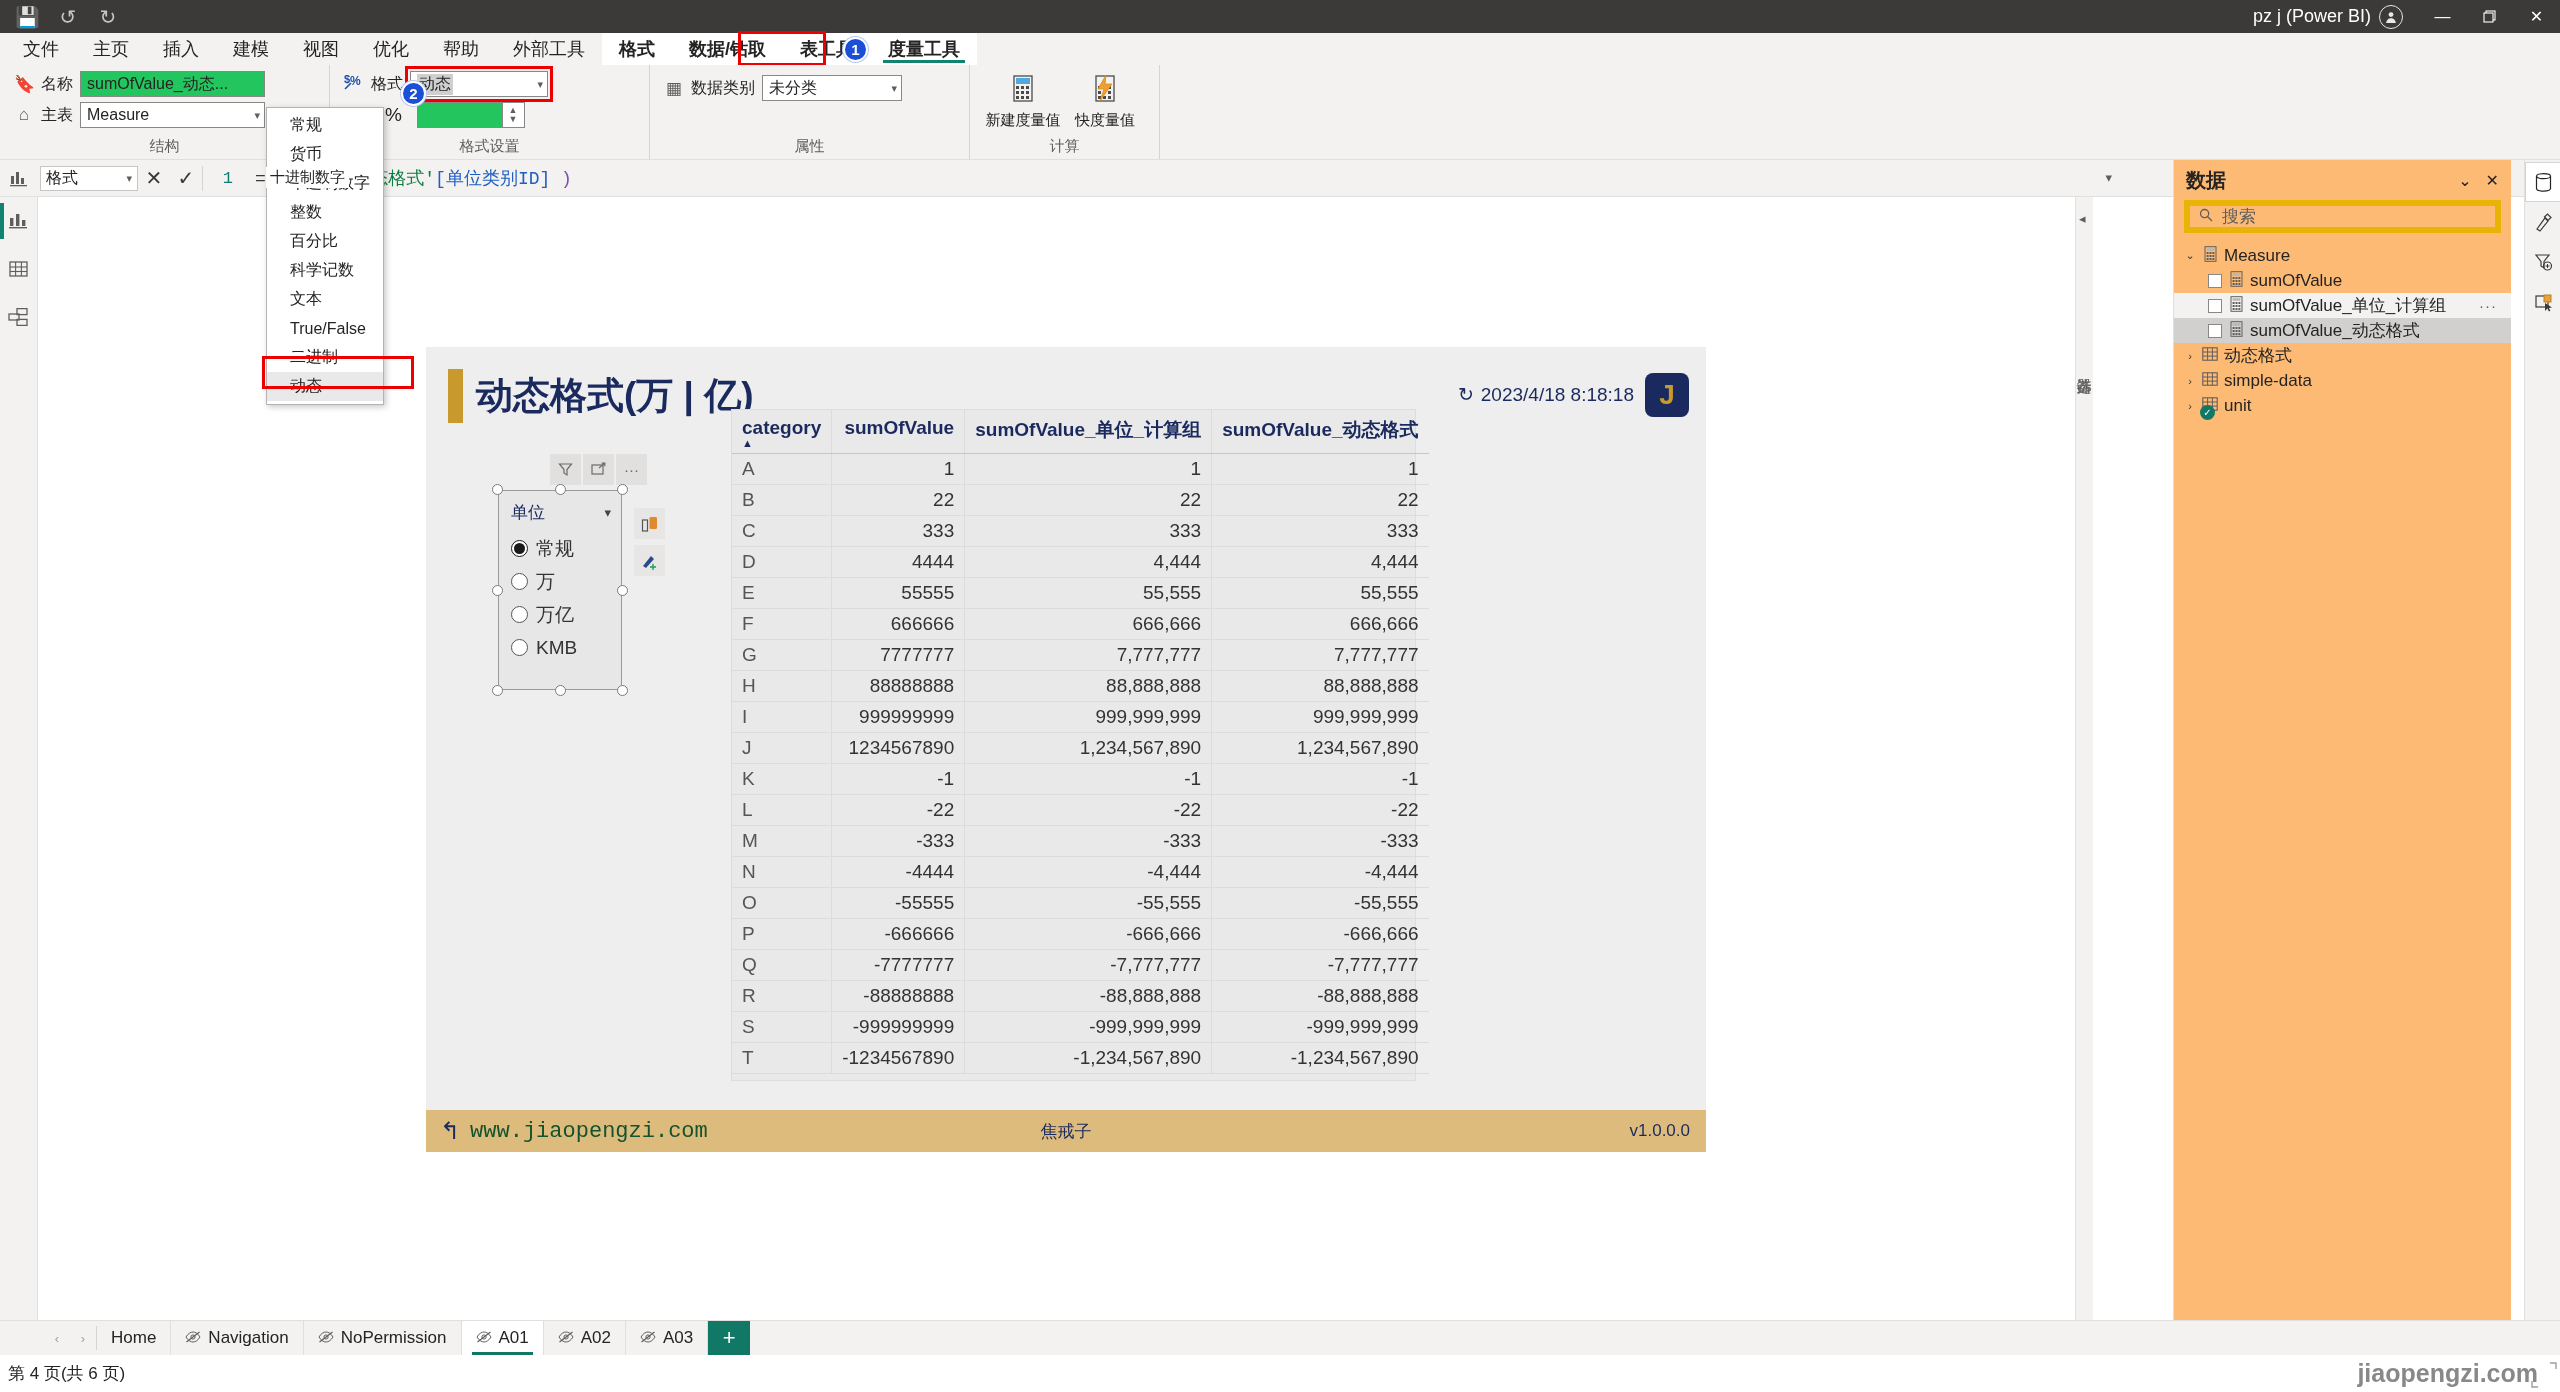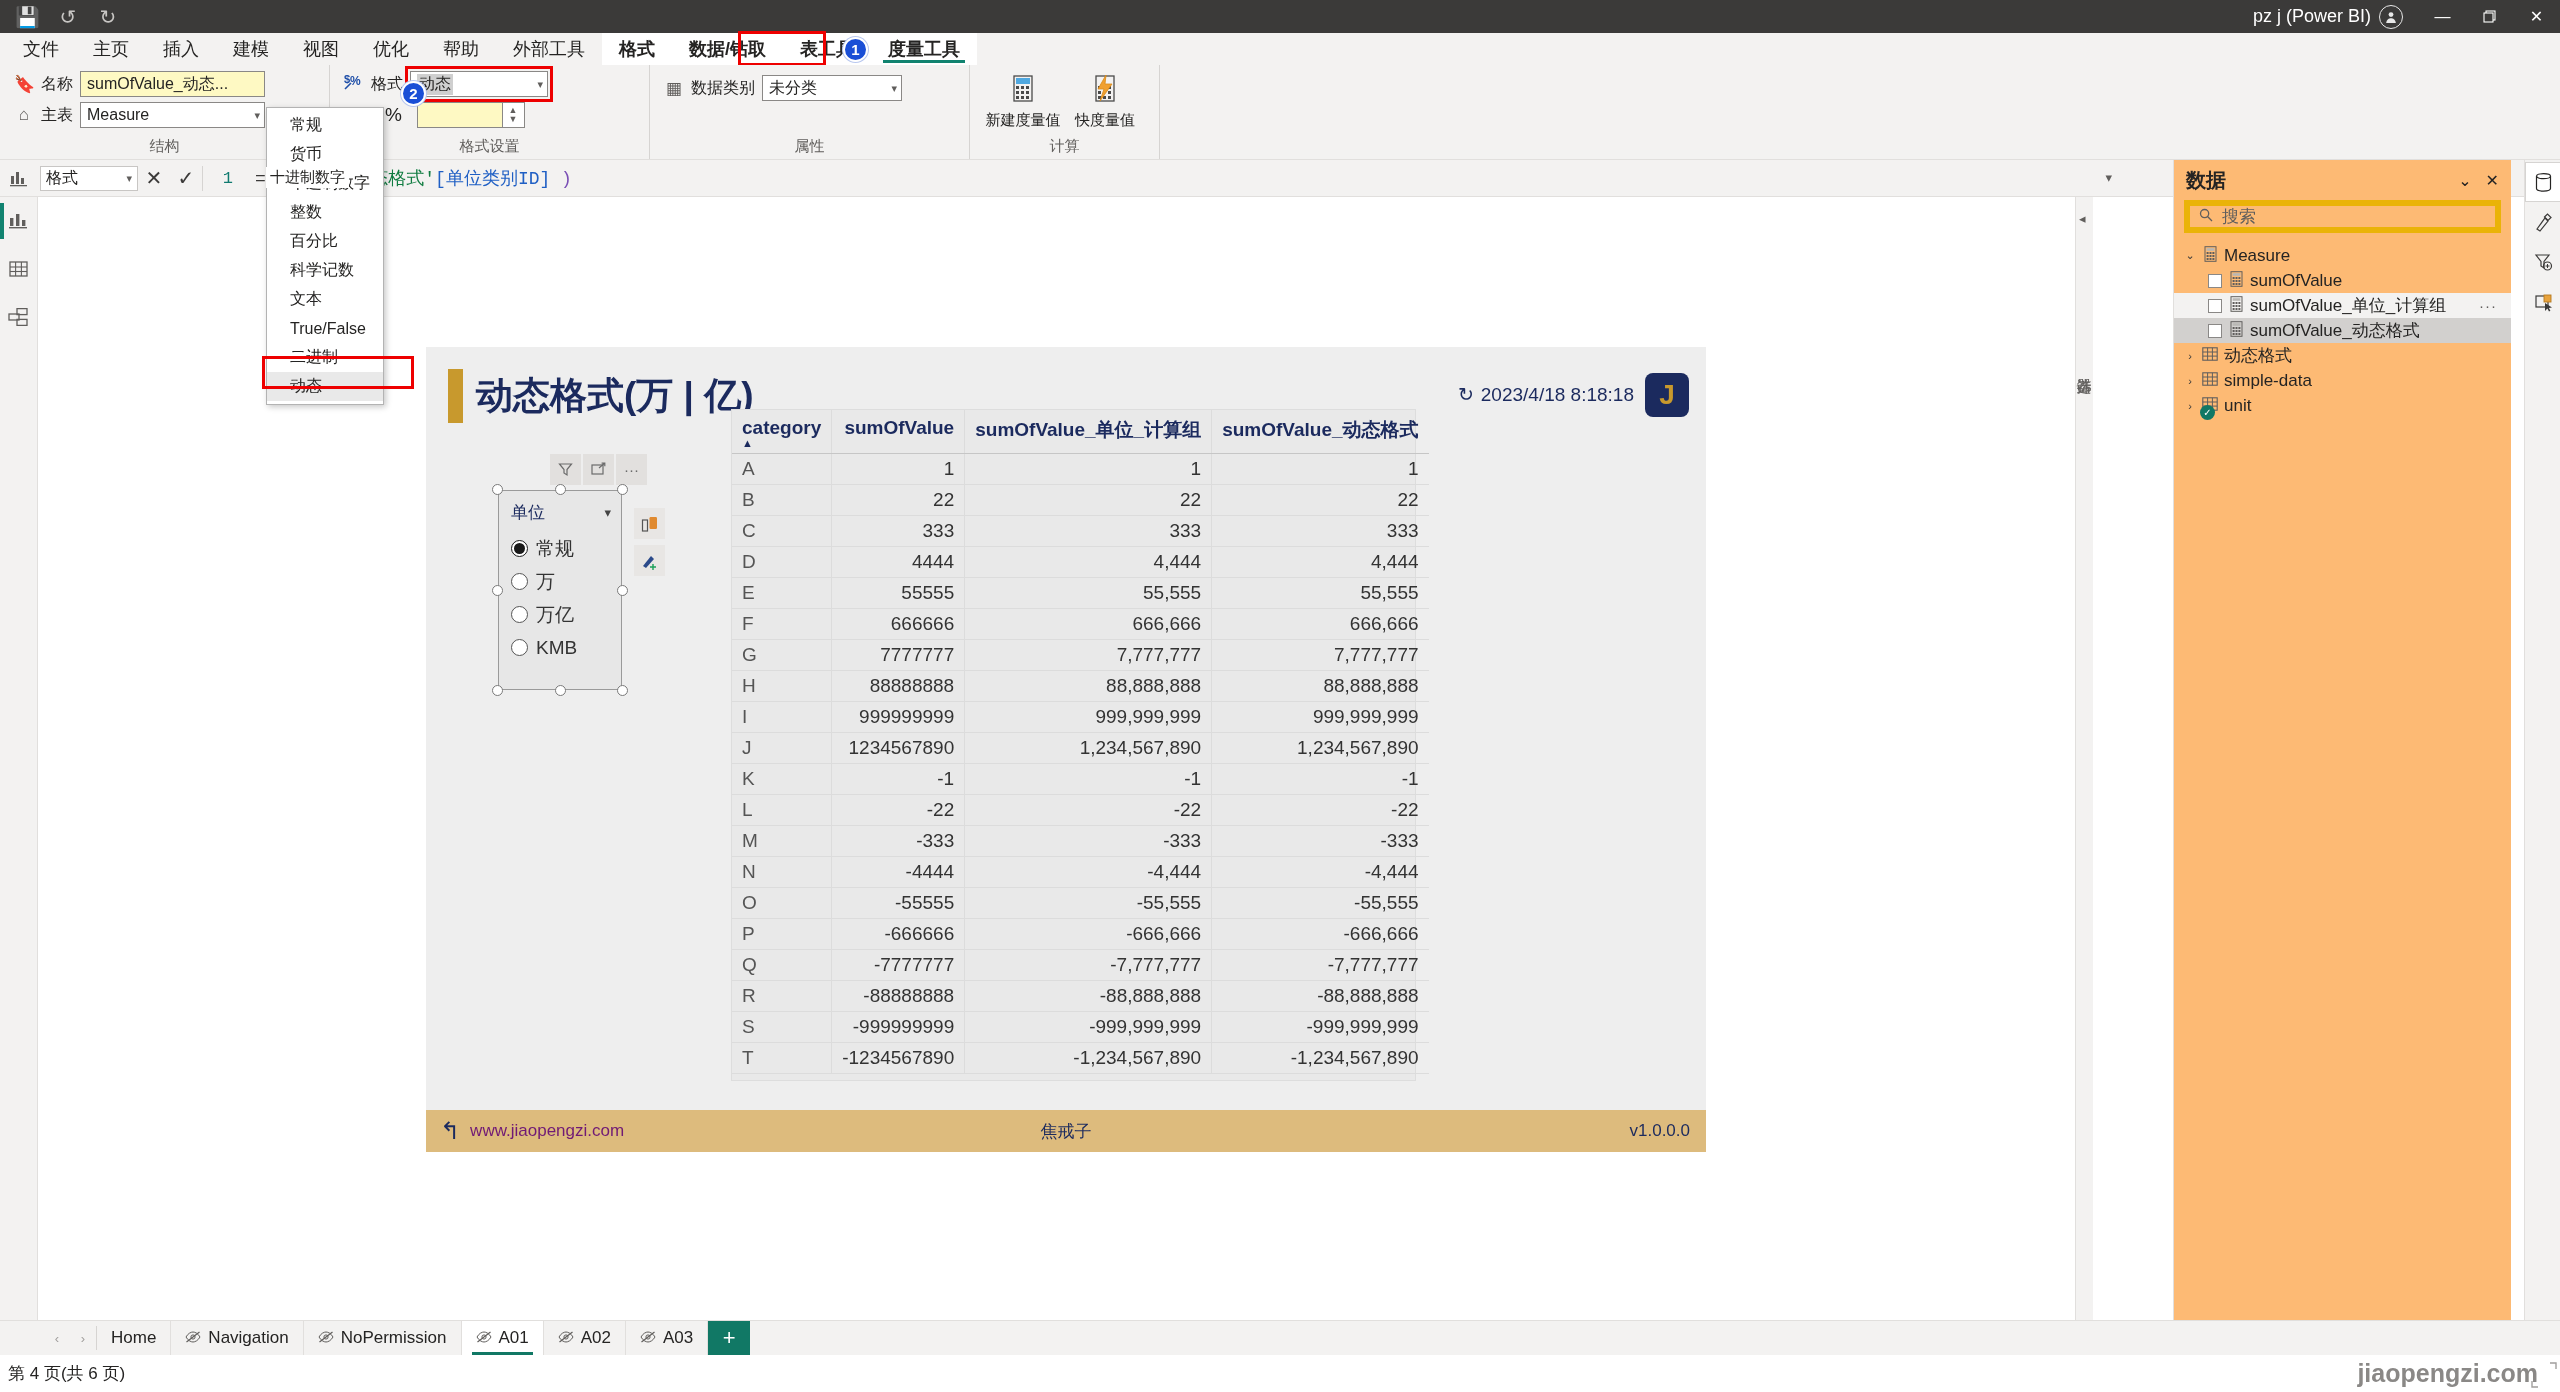--- a/index.html
+++ b/index.html
@@ -92,21 +92,21 @@
     padding: 6px 14px 0 14px;
   }
   .rgroup-label {
     text-align: center; font-size: 15px; color: #605e5c;
     padding-bottom: 3px;
   }
   .rrow { display: flex; align-items: center; gap: 7px; margin-bottom: 5px; }
   .rlabel { font-size: 16px; color: #252423; white-space: nowrap; }
   .ricon { font-size: 17px; color: #605e5c; width: 20px; text-align:center; }
   .rinput {
-    border: 1px solid #8a8886; background: #fef9c3; height: 26px;
+    border: 1px solid #8a8886; background: #22c55e; height: 26px;
     font-size: 16px; padding: 0 6px; color: #252423;
     display: flex; align-items: center;
   }
   .rselect {
     border: 1px solid #8a8886; background: #ffffff; height: 26px;
     font-size: 16px; padding: 0 4px 0 6px; color: #252423;
     display: flex; align-items: center; justify-content: space-between;
     gap: 6px;
   }
   .caret { font-size: 11px; color: #605e5c; }
@@ -216,21 +216,21 @@
     position: absolute; right: 17px; top: 26px; width: 44px; height: 44px;
     background: #1b2a5e; border-radius: 8px;
     display: flex; align-items: center; justify-content: center;
     color: #c8992d; font-size: 28px; font-weight: bold;
   }
   .rep-footer {
     position: absolute; left: 0; bottom: 0; width: 1280px; height: 42px;
     background: #ddbb7d; display: flex; align-items: center;
   }
   .rf-icon { margin-left: 14px; color: #1b2a5e; font-size: 24px; }
-  .rf-url { margin-left: 10px; font-size: 17px; color: #701a75; }
+  .rf-url { margin-left: 10px; font-size: 22px; color: #14532d; font-family: Liberation Mono, monospace; }
   .rf-center { position: absolute; left: 0; width: 1280px; text-align: center; font-size: 17px; color: #1b2a5e; }
   .rf-ver { position: absolute; right: 16px; font-size: 17px; color: #1b2a5e; }
 
   
   .slicer-wrap { position: absolute; left: 72px; top: 143px; }
   .slicer-hdr {
     position: absolute; left: 52px; top: -36px; height: 32px;
     display: flex; gap: 2px;
   }
   .sh-btn {

